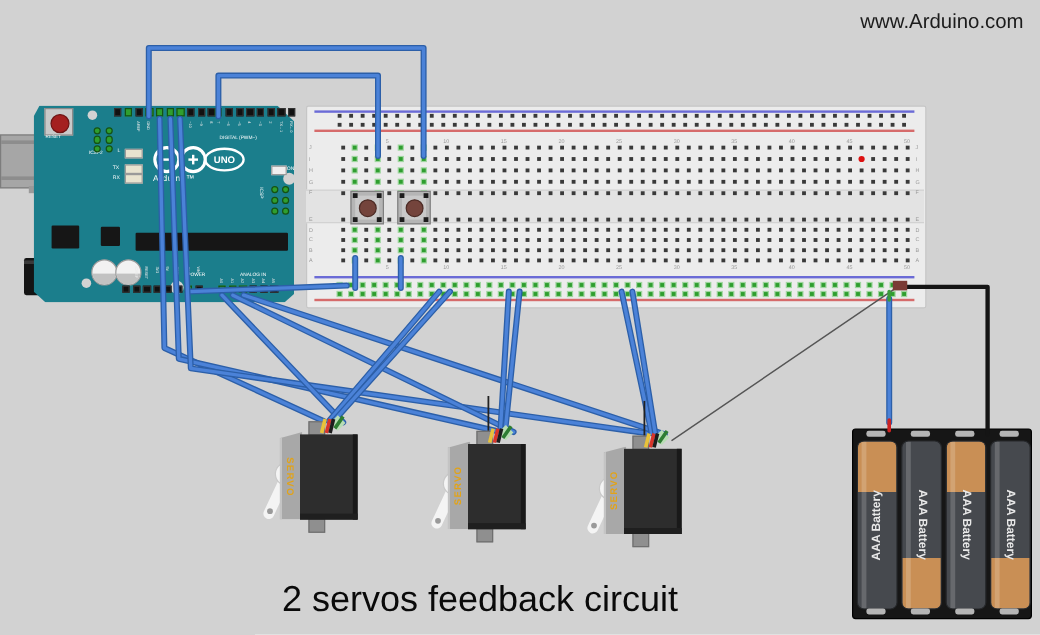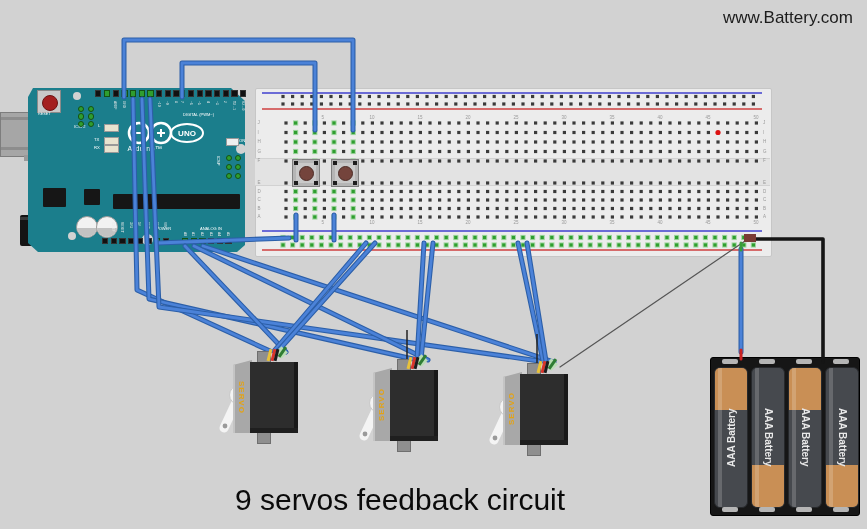--- a/index.html
+++ b/index.html
@@ -1207,22 +1207,22 @@
         <div class="redge"></div>
         <div class="bedge"></div>
         <div class="gpad" style="left:44px;top:-12px;"></div>
         <div class="stub" style="left:35px;top:-11px;background:#e8c23a;transform:rotate(14deg);"></div>
         <div class="stub" style="left:38.6px;top:-11px;background:#d8342a;transform:rotate(14deg);"></div>
         <div class="stub" style="left:42.2px;top:-11px;background:#1d1d1d;transform:rotate(14deg);"></div>
         <div class="stub" style="left:48px;top:-14px;background:#2e7d32;transform:rotate(35deg);"></div>
       </div>
     </div>
 
-  <div id="watermark" class="abs">www.Battery.com</div>
-  <div id="caption" class="abs">9 servos feedback circuit</div>
+  <div id="watermark" class="abs">www.Arduino.com</div>
+  <div id="caption" class="abs">2 servos feedback circuit</div>
 <div class="bb-txt" style="left: 321.4px; top: 115px;">5</div>
     <div class="bb-txt" style="left: 321.4px; top: 219.5px;">5</div>
     <div class="bb-txt" style="left: 369.4px; top: 115px;">10</div>
     <div class="bb-txt" style="left: 369.4px; top: 219.5px;">10</div>
     <div class="bb-txt" style="left: 417.4px; top: 115px;">15</div>
     <div class="bb-txt" style="left: 417.4px; top: 219.5px;">15</div>
     <div class="bb-txt" style="left: 465.4px; top: 115px;">20</div>
     <div class="bb-txt" style="left: 465.4px; top: 219.5px;">20</div>
     <div class="bb-txt" style="left: 513.4px; top: 115px;">25</div>
     <div class="bb-txt" style="left: 513.4px; top: 219.5px;">25</div>

